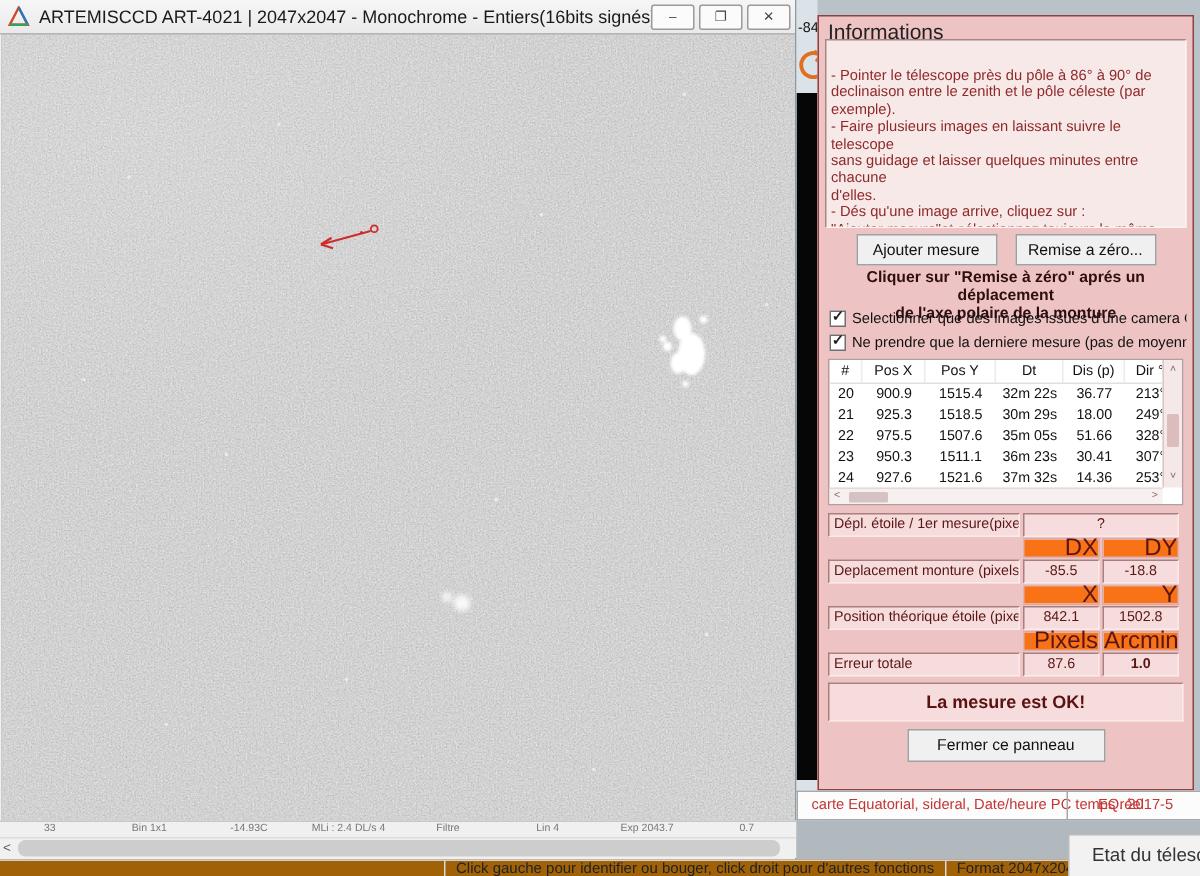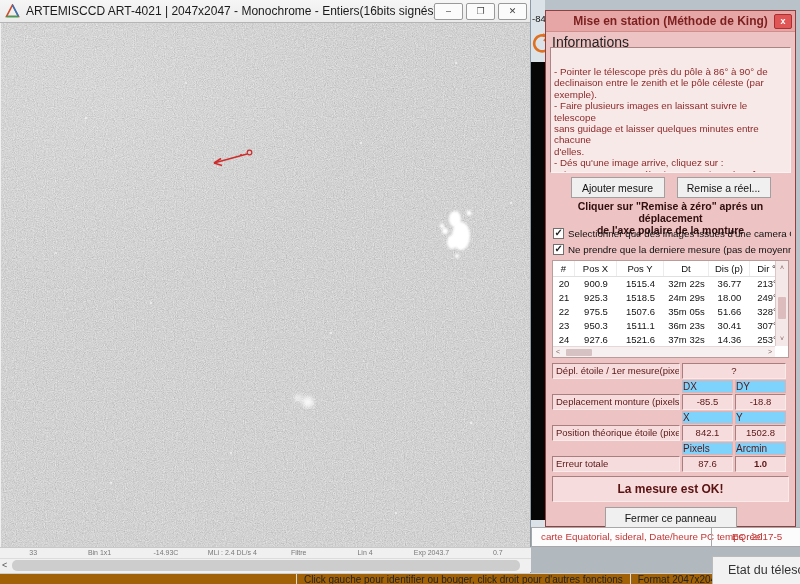--- a/index.html
+++ b/index.html
@@ -59,21 +59,21 @@
   .hscroll{position:absolute;left:0;bottom:0;right:13px;height:11px;background:#f7f0f0;border-top:1px solid #e6d8d8;font-size:7px;color:#8a6262}
   .hs-left{position:absolute;left:3px;line-height:10px}
   .hs-right{position:absolute;right:3px;line-height:10px}
   .hs-thumb{position:absolute;left:13px;top:2px;width:26px;height:7px;background:#d6c2c2;border-radius:1px}
 
   
   .fields{margin-top:5px}
   .fr{display:grid;grid-template-columns:128px 51px 51px;gap:2px;margin:0 0 1px 2px}
   .fbox{background:#f6dcdc;border:1px solid;border-color:#a87e7e #fbeaea #fbeaea #a87e7e;color:#5a1616;font-size:9.5px;line-height:14px;height:16px;padding:0 3px;overflow:hidden;white-space:nowrap}
   .fval{text-align:center}
-  .fhead{height:13px;line-height:11px;font-size:10px;text-align:left;color:#5a1616;background:#7dd3fc;border:1px solid #dcb2b2}
+  .fhead{height:13px;line-height:11px;font-size:16px;text-align:right;color:#5a1616;background:#f97316;border:1px solid #dcb2b2}
   .fr.hrow{height:13px}
   .fempty{border:none;background:transparent}
   .fspan2{grid-column:2/4}
   .bold-val{font-weight:bold}
   .result-box{margin:4px 0 0 2px;width:calc(100% - 4px);height:26px;background:#f6dcdc;border:1px solid;border-color:#a87e7e #fbeaea #fbeaea #a87e7e;text-align:center;line-height:24px;font-size:12px;font-weight:bold;color:#5a1212}
   .btn.fermer{display:block;margin:5px auto 0 auto;width:132px;height:22px}
 
   
   #carte-bar{position:absolute;left:531px;top:527px;width:269px;height:20px;background:#fcfcfc;border:1px solid #a8a8a8;border-right:none;overflow:hidden}
   .carte-text{position:absolute;left:9px;top:0;line-height:18px;font-size:9.8px;color:#c43535;white-space:nowrap}
@@ -186,42 +186,38 @@
   <div id="mid-strip">
     <span class="readout-84">-84</span>
     <svg class="sync-icon" width="22" height="26" viewBox="0 0 22 26">
       <path d="M16 5 A8 8 0 1 0 19 13" stroke="#e07020" stroke-width="2.6" fill="none"></path>
       <path d="M16 5 L12 2 M16 5 L13 9" stroke="#e07020" stroke-width="2" fill="none"></path>
     </svg>
     <div class="mid-black"></div>
   </div>
 
   <div id="dialog">
-    <div class="d-title">
-      <span>Mise en station (Méthode de King)</span>
-      <span class="d-close">x</span>
-    </div>
     <div class="d-body">
 
       <div class="info-label">Informations</div>
       <div class="info-box">- Pointer le télescope près du pôle à 86° à 90° de
 declinaison entre le zenith et le pôle céleste (par exemple).
 - Faire plusieurs images en laissant suivre le telescope
 sans guidage et laisser quelques minutes entre chacune
 d'elles.
 - Dés qu'une image arrive, cliquez sur  :
 "Ajouter mesure"et sélectionnez toujours la même étoile par
 la suite.
 Essayer comme suivant : L'image de la camera orienté
 Nord en haut, Sud en bas, Est à gauche et Ouest à droite
 (comme sur une carte).</div>
 
       <div class="btn-row">
         <button class="btn small">Ajouter mesure</button>
-        <button class="btn small">Remise a réel...</button>
+        <button class="btn small">Remise a zéro...</button>
       </div>
 
       <div class="bold-instr">Cliquer sur "Remise à zéro" aprés un déplacement
 de l'axe polaire de la monture</div>
 
       <div class="cb-row">
         <span class="cb">
             <span class="check">✓</span>
           </span>
         <span class="cb-label">Selectionner que des images issues d'une camera CCD</span>
@@ -250,21 +246,21 @@
               <span>1515.4</span>
               <span>32m 22s</span>
               <span>36.77</span>
               <span>213°</span>
               <span>3.1</span>
           </div>
           <div class="mt-row">
             <span>21</span>
               <span>925.3</span>
               <span>1518.5</span>
-              <span>24m 29s</span>
+              <span>30m 29s</span>
               <span>18.00</span>
               <span>249°</span>
               <span>1.5</span>
           </div>
           <div class="mt-row">
             <span>22</span>
               <span>975.5</span>
               <span>1507.6</span>
               <span>35m 05s</span>
               <span>51.66</span>

